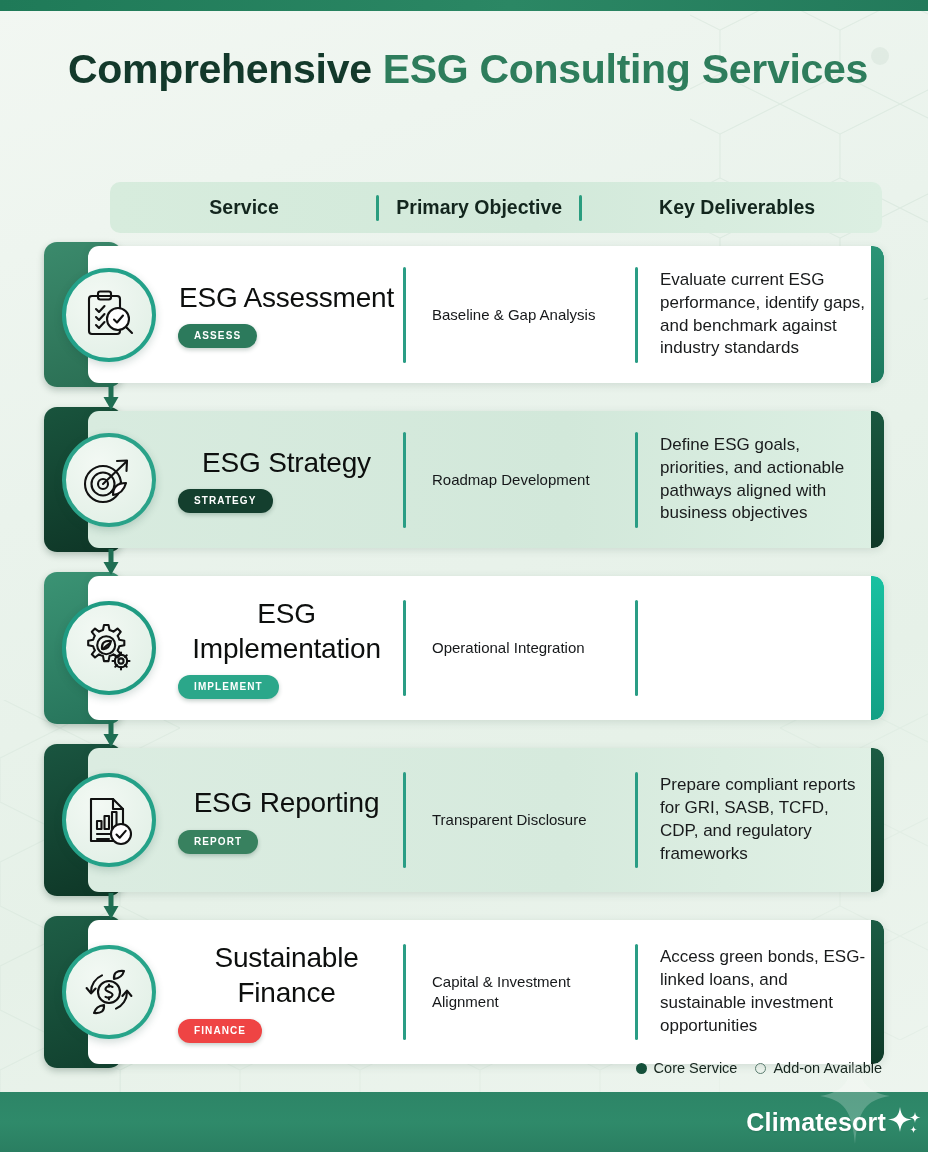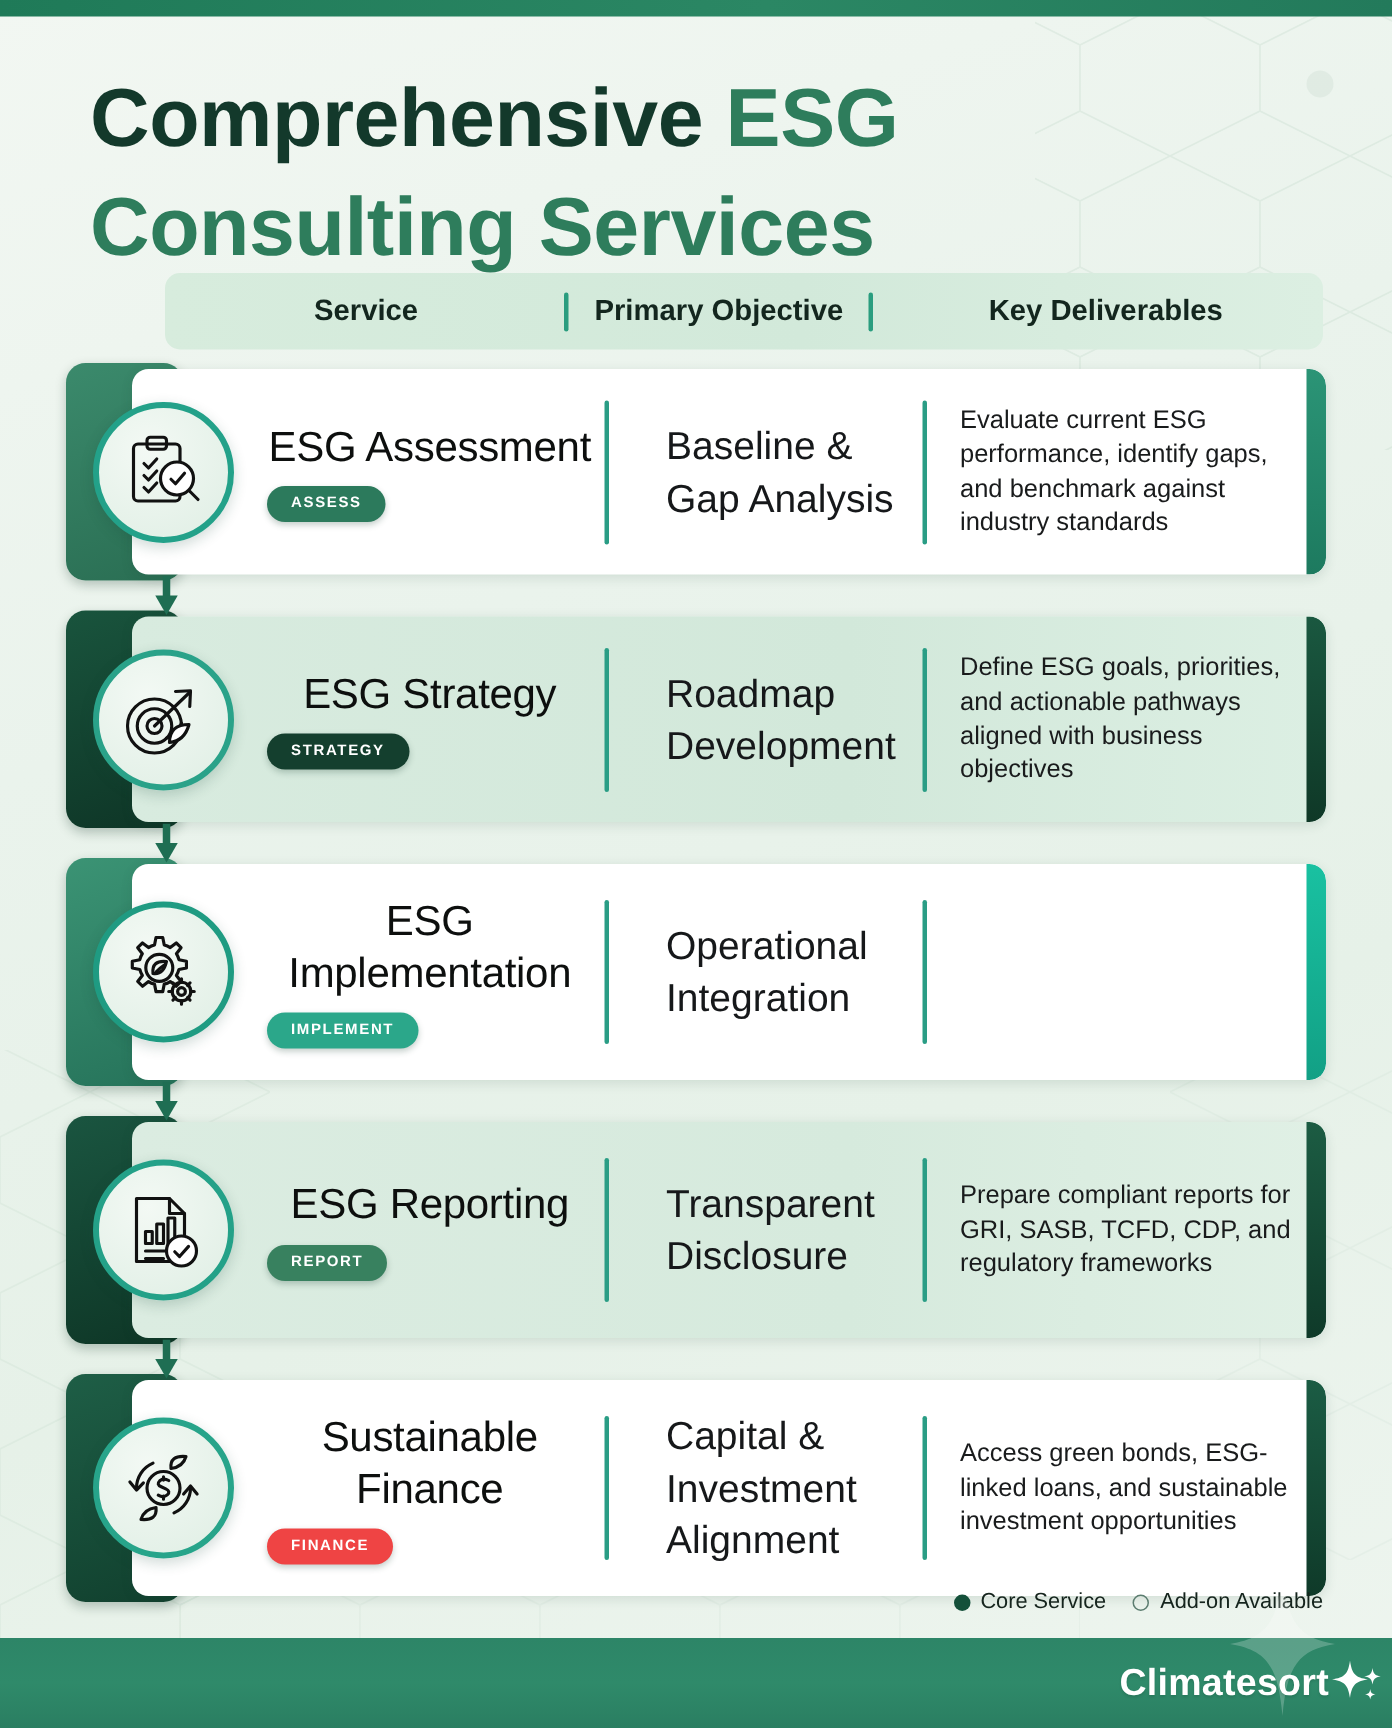--- a/index.html
+++ b/index.html
@@ -69,22 +69,22 @@
     opacity: .22;
     pointer-events: none;
   }
 
   
   .title {
     position: absolute;
     top: 42px;
     left: 60px;
     right: 60px;
-    text-align: left;
-    font-size: 55px;
+    text-align: right;
+    font-size: 41px;
     line-height: 1.32;
     font-weight: bold;
     letter-spacing: -0.3px;
     z-index: 3;
   }
   .title .dark { color: #13392b; }
   .title .accent { color: #2e7d5c; }
 
   
   .col-header {
@@ -214,24 +214,24 @@
 
   .col-divider {
     width: 3px;
     height: 96px;
     background: #2a9d85;
     border-radius: 2px;
     flex: 0 0 3px;
   }
 
   .c-objective {
-    width: 209px;
-    padding-left: 38px;
+    width: 229px;
+    padding-left: 26px;
     padding-right: 10px;
-    font-size: 26px;
+    font-size: 15px;
     line-height: 1.33;
     color: #16181a;
   }
   .c-deliverable {
     flex: 1;
     padding-left: 22px;
     padding-right: 14px;
     font-size: 17px;
     line-height: 1.34;
     color: #191b1c;

